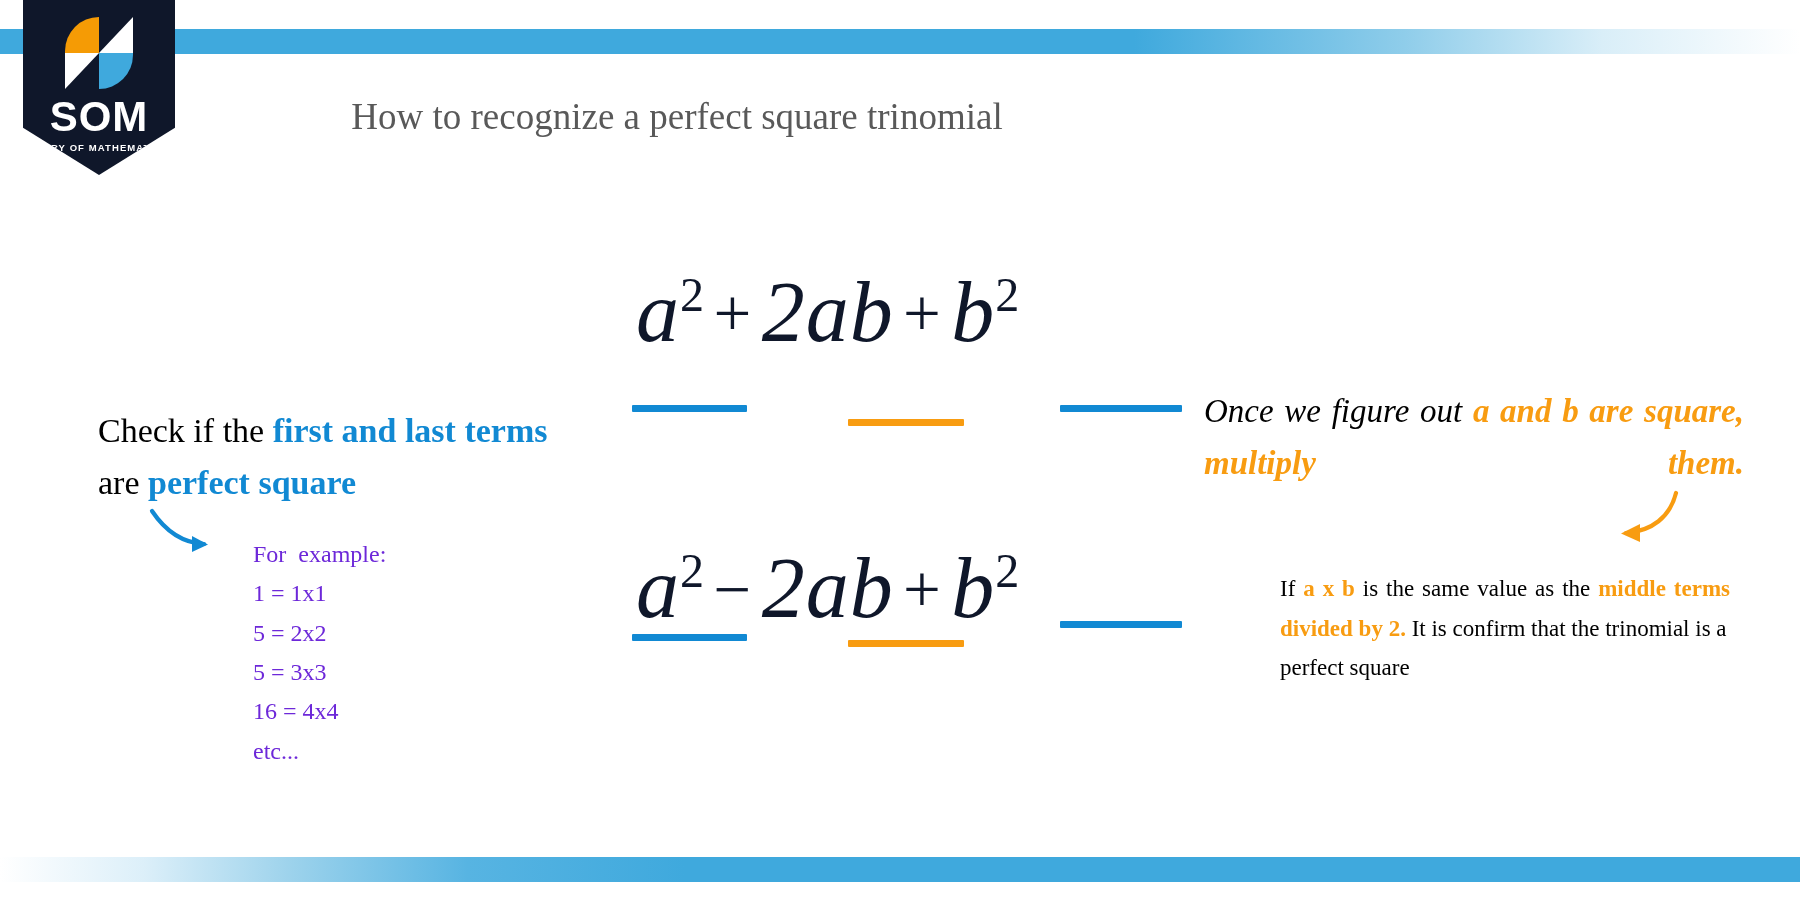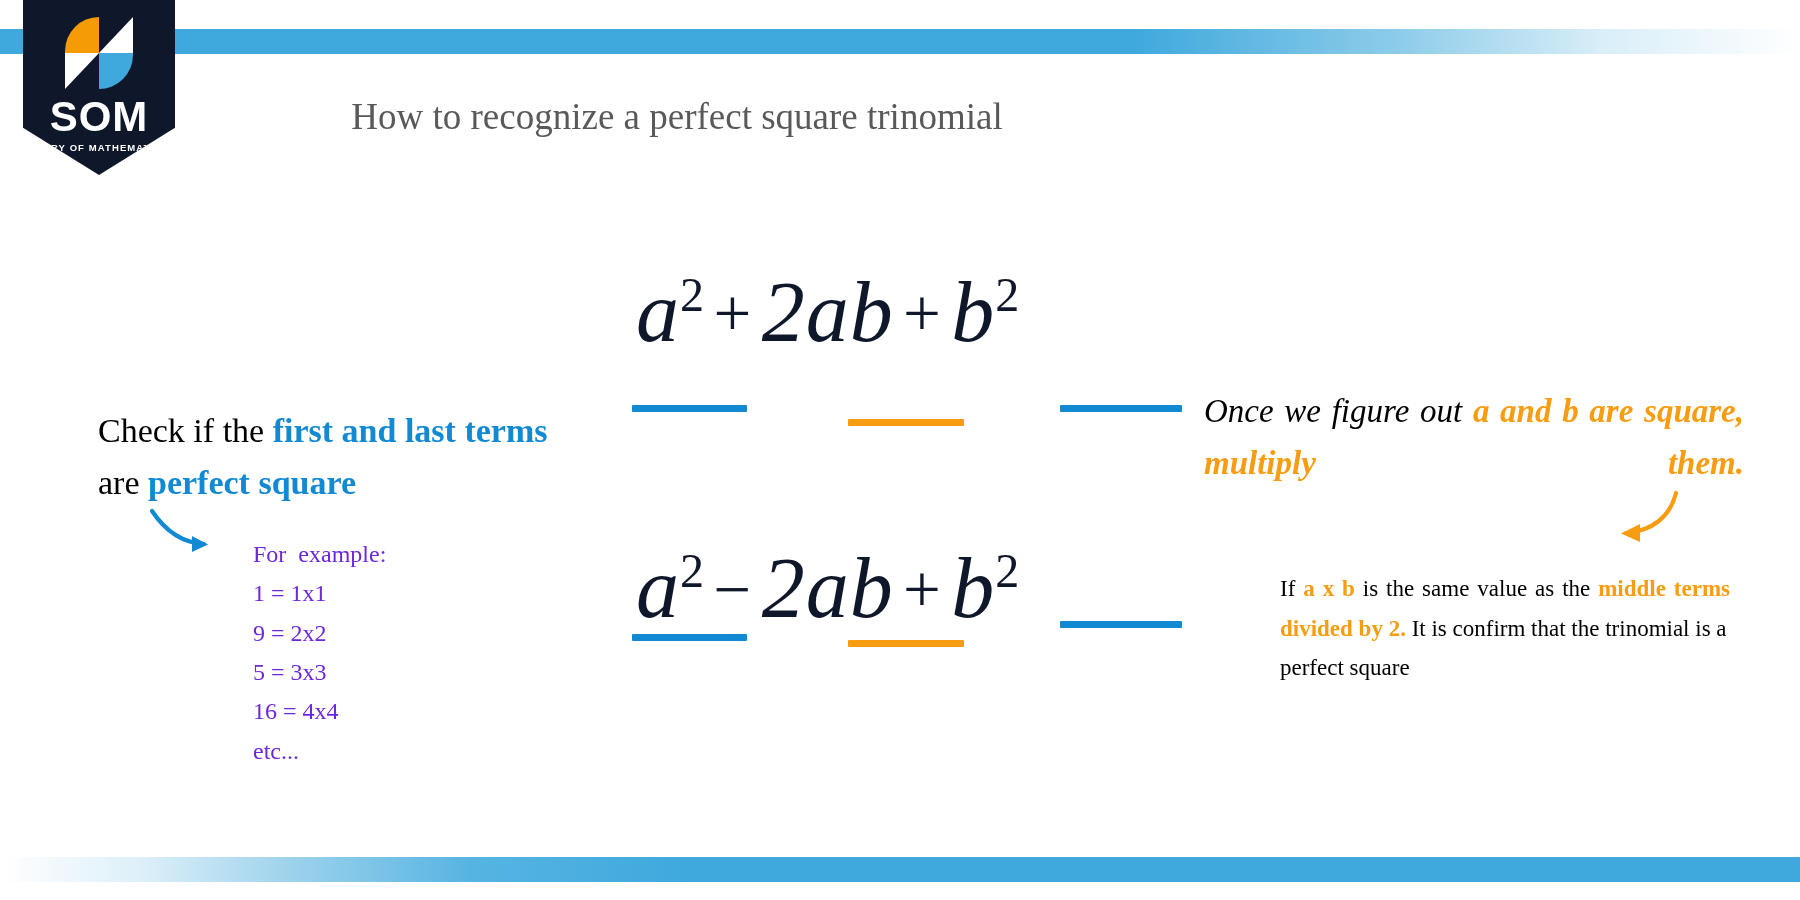--- a/index.html
+++ b/index.html
@@ -211,21 +211,21 @@
   <div class="arrow-blue">
     <svg width="70" height="50" viewBox="0 0 70 50">
       <path d="M4 6 C 20 30, 38 38, 56 39" stroke="#1189d3" stroke-width="4.2" fill="none" stroke-linecap="round"></path>
       <path d="M44 31 L 60 39.5 L 44 47" fill="#1189d3"></path>
     </svg>
   </div>
 
   <div class="example-list">
     <div>For  example:</div>
     <div>1 = 1x1</div>
-    <div>9 = 2x2</div>
+    <div>5 = 2x2</div>
     <div>5 = 3x3</div>
     <div>16 = 4x4</div>
     <div>etc...</div>
   </div>
 
   <div class="formula formula-1">
     <span>a</span><sup>2</sup><span class="op">+</span><span>2ab</span><span class="op">+</span><span>b</span><sup>2</sup>
   </div>
   <div class="ul ul-blue f1-u1"></div>
   <div class="ul ul-orange f1-u2"></div>

